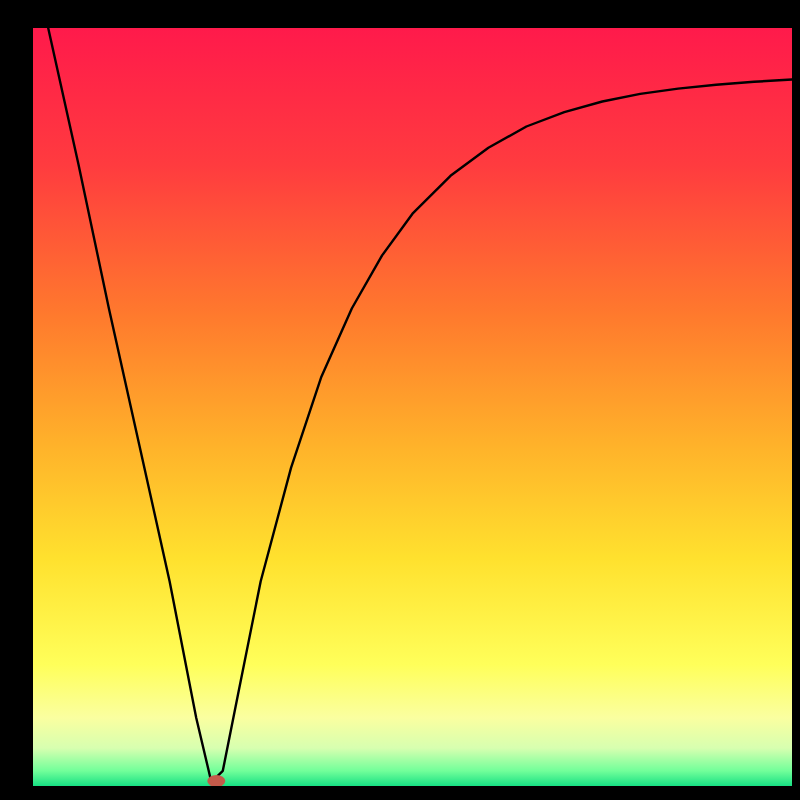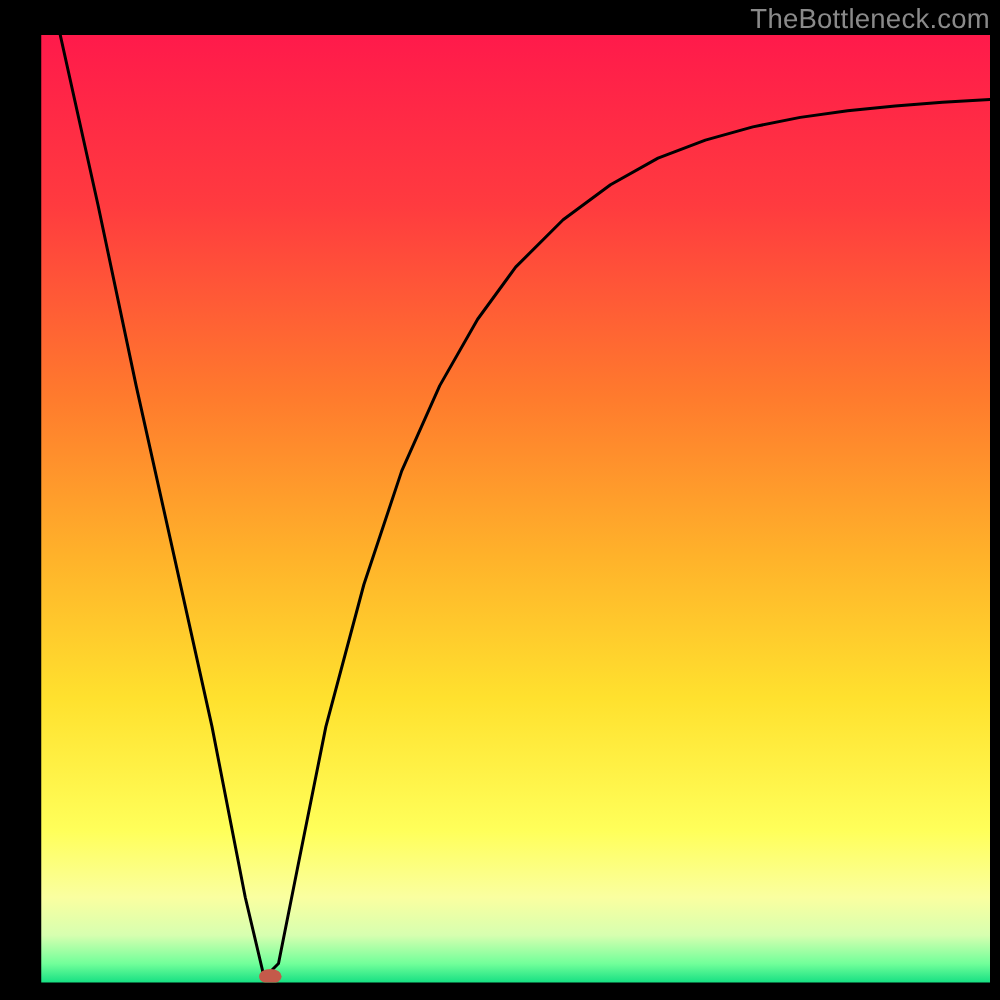--- a/index.html
+++ b/index.html
@@ -44,14 +44,13 @@
 <body>
 
 <div class="frame">
   <div class="plot-box" id="plotBox" style="left: 33px; top: 28px; width: 759px; height: 758px;">
     <div class="gradient" id="grad" style="background: linear-gradient(rgb(255, 26, 75) 0%, rgb(255, 59, 63) 18%, rgb(255, 122, 45) 38%, rgb(255, 178, 42) 55%, rgb(255, 225, 46) 70%, rgb(255, 255, 90) 84%, rgb(250, 255, 160) 91%, rgb(215, 255, 176) 95%, rgb(114, 255, 154) 98%, rgb(23, 224, 131) 100%);"></div>
     <svg id="curveSvg" preserveAspectRatio="none" viewBox="0 0 759 758" width="759" height="758">
         <path d="M15.2 0.0 L45.5 136.4 L75.9 280.5 L106.3 416.9 L136.6 553.3 L163.2 689.8 L178.4 754.2 L189.8 742.8 L204.9 667.0 L227.7 553.3 L258.1 439.6 L288.4 348.7 L318.8 280.5 L349.1 227.4 L379.5 185.7 L417.5 147.8 L455.4 119.8 L493.4 98.5 L531.3 84.1 L569.3 73.5 L607.2 65.9 L645.1 60.6 L683.1 56.8 L721.0 53.8 L759.0 51.5" fill="none" stroke="#000000" stroke-width="2.4" stroke-linejoin="round" stroke-linecap="round"></path>
         <ellipse cx="183.3" cy="753.1" rx="9" ry="6" fill="#c45a4a"></ellipse>
       </svg>
   </div>
-  <div class="watermark">TheBottleneck.com</div>
 </div>
 
 </body></html>

